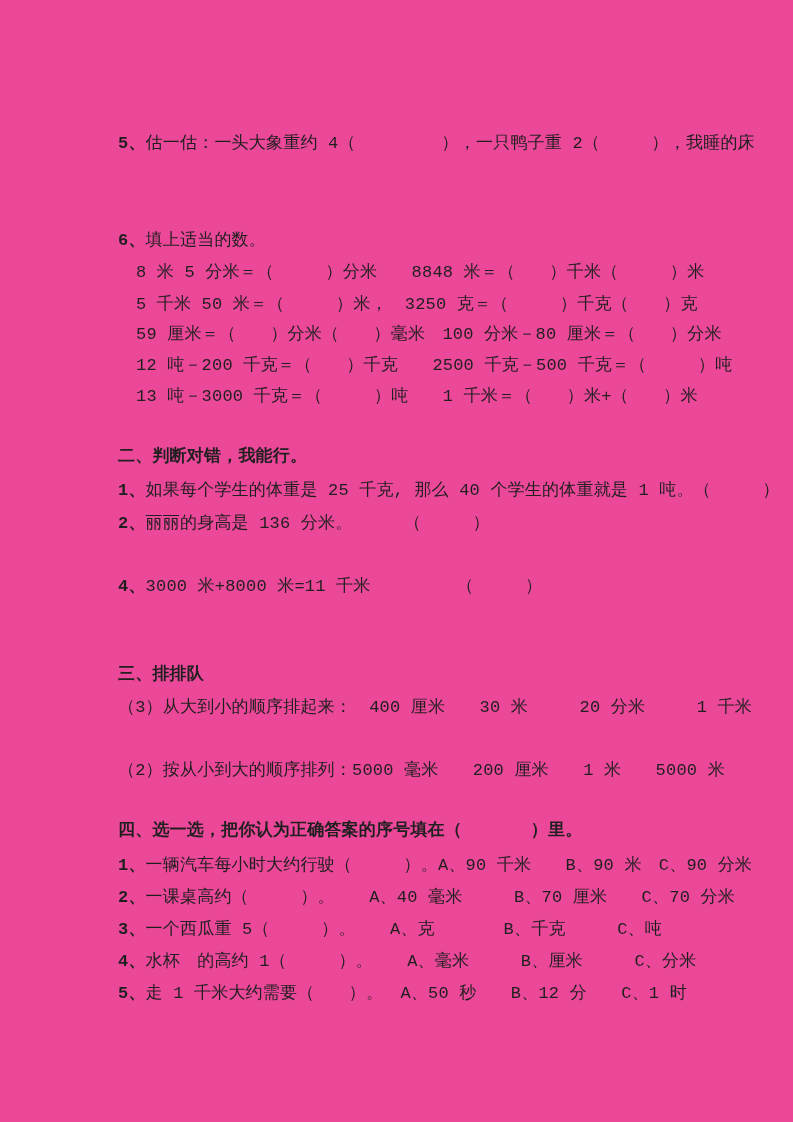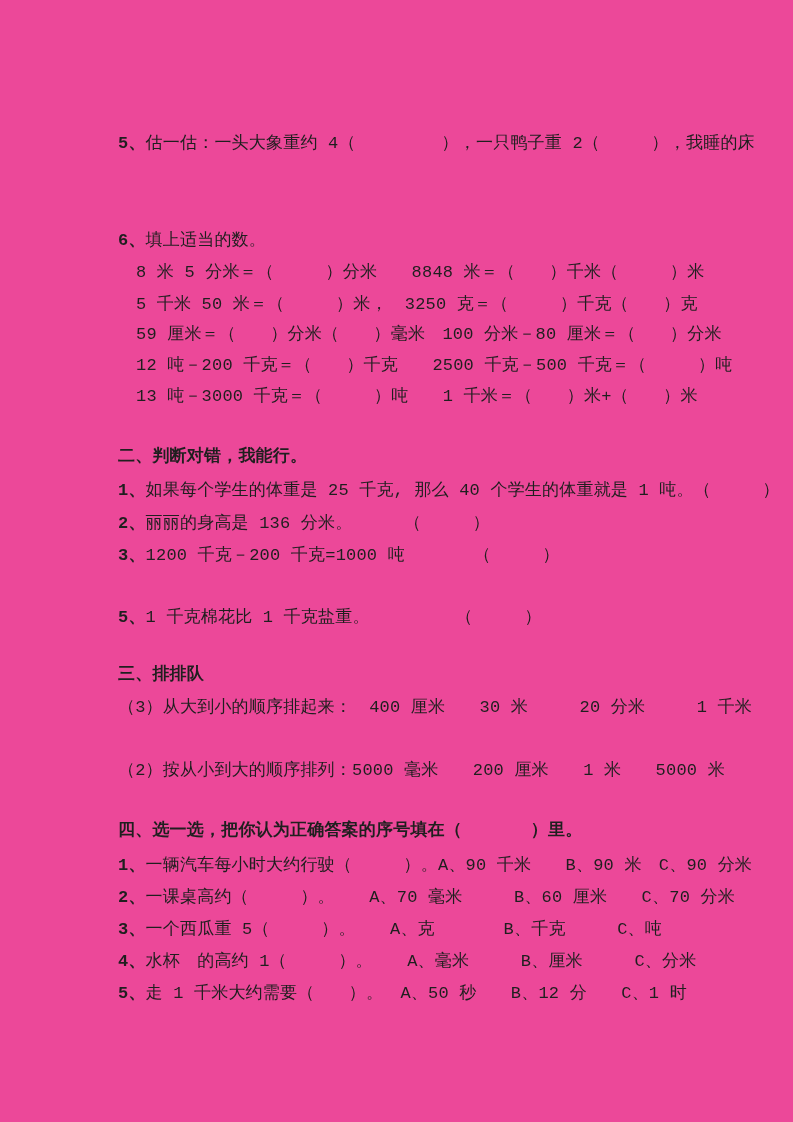--- a/index.html
+++ b/index.html
@@ -44,27 +44,26 @@
   <div class="line" style="top:230px"><span class="num">6、</span><span>填上适当的数。</span></div>
   <div class="line indent" style="top:262px"><span>8 米 5 分米＝（　　　）分米　　8848 米＝（　　）千米（　　　）米</span></div>
   <div class="line indent" style="top:294px"><span>5 千米 50 米＝（　　　）米，　3250 克＝（　　　）千克（　　）克</span></div>
   <div class="line indent" style="top:324px"><span>59 厘米＝（　　）分米（　　）毫米　100 分米－80 厘米＝（　　）分米</span></div>
   <div class="line indent" style="top:355px"><span>12 吨－200 千克＝（　　）千克　　2500 千克－500 千克＝（　　　）吨</span></div>
   <div class="line indent" style="top:386px"><span>13 吨－3000 千克＝（　　　）吨　　1 千米＝（　　）米+（　　）米</span></div>
 
   <div class="line heading" style="top:446px"><span class="num">二、</span><span>判断对错，我能行。</span></div>
   <div class="line" style="top:480px"><span class="num">1、</span><span>如果每个学生的体重是 25 千克, 那么 40 个学生的体重就是 1 吨。（　　　）</span></div>
   <div class="line" style="top:513px"><span class="num">2、</span><span>丽丽的身高是 136 分米。　　　（　　　）</span></div>
-  <div class="line" style="top:545px"><span class="num">3、</span><span>1200 千克－200 千克=1000 吨　　　　（　　　）</span></div>
-  <div class="line" style="top:607px"><span class="num">5、</span><span>1 千克棉花比 1 千克盐重。　　　　　（　　　）</span></div>
+  <div class="line" style="top:576px"><span class="num">4、</span><span>3000 米+8000 米=11 千米　　　　　（　　　）</span></div>
 
   <div class="line heading" style="top:664px"><span class="num">三、</span><span>排排队</span></div>
   <div class="line" style="top:697px"><span>（3）从大到小的顺序排起来：　400 厘米　　30 米　　　20 分米　　　1 千米</span></div>
   <div class="line" style="top:760px"><span>（2）按从小到大的顺序排列：5000 毫米　　200 厘米　　1 米　　5000 米</span></div>
 
   <div class="line heading" style="top:820px"><span class="num">四、</span><span>选一选，把你认为正确答案的序号填在（　　　　）里。</span></div>
   <div class="line" style="top:855px"><span class="num">1、</span><span>一辆汽车每小时大约行驶（　　　）。A、90 千米　　B、90 米　C、90 分米</span></div>
-  <div class="line" style="top:887px"><span class="num">2、</span><span>一课桌高约（　　　）。　　A、70 毫米　　　B、60 厘米　　C、70 分米</span></div>
+  <div class="line" style="top:887px"><span class="num">2、</span><span>一课桌高约（　　　）。　　A、40 毫米　　　B、70 厘米　　C、70 分米</span></div>
   <div class="line" style="top:919px"><span class="num">3、</span><span>一个西瓜重 5（　　　）。　　A、克　　　　B、千克　　　C、吨</span></div>
   <div class="line" style="top:951px"><span class="num">4、</span><span>水杯　的高约 1（　　　）。　　A、毫米　　　B、厘米　　　C、分米</span></div>
   <div class="line" style="top:983px"><span class="num">5、</span><span>走 1 千米大约需要（　　）。　A、50 秒　　B、12 分　　C、1 时</span></div>
 
 </div>
 
 </body></html>

